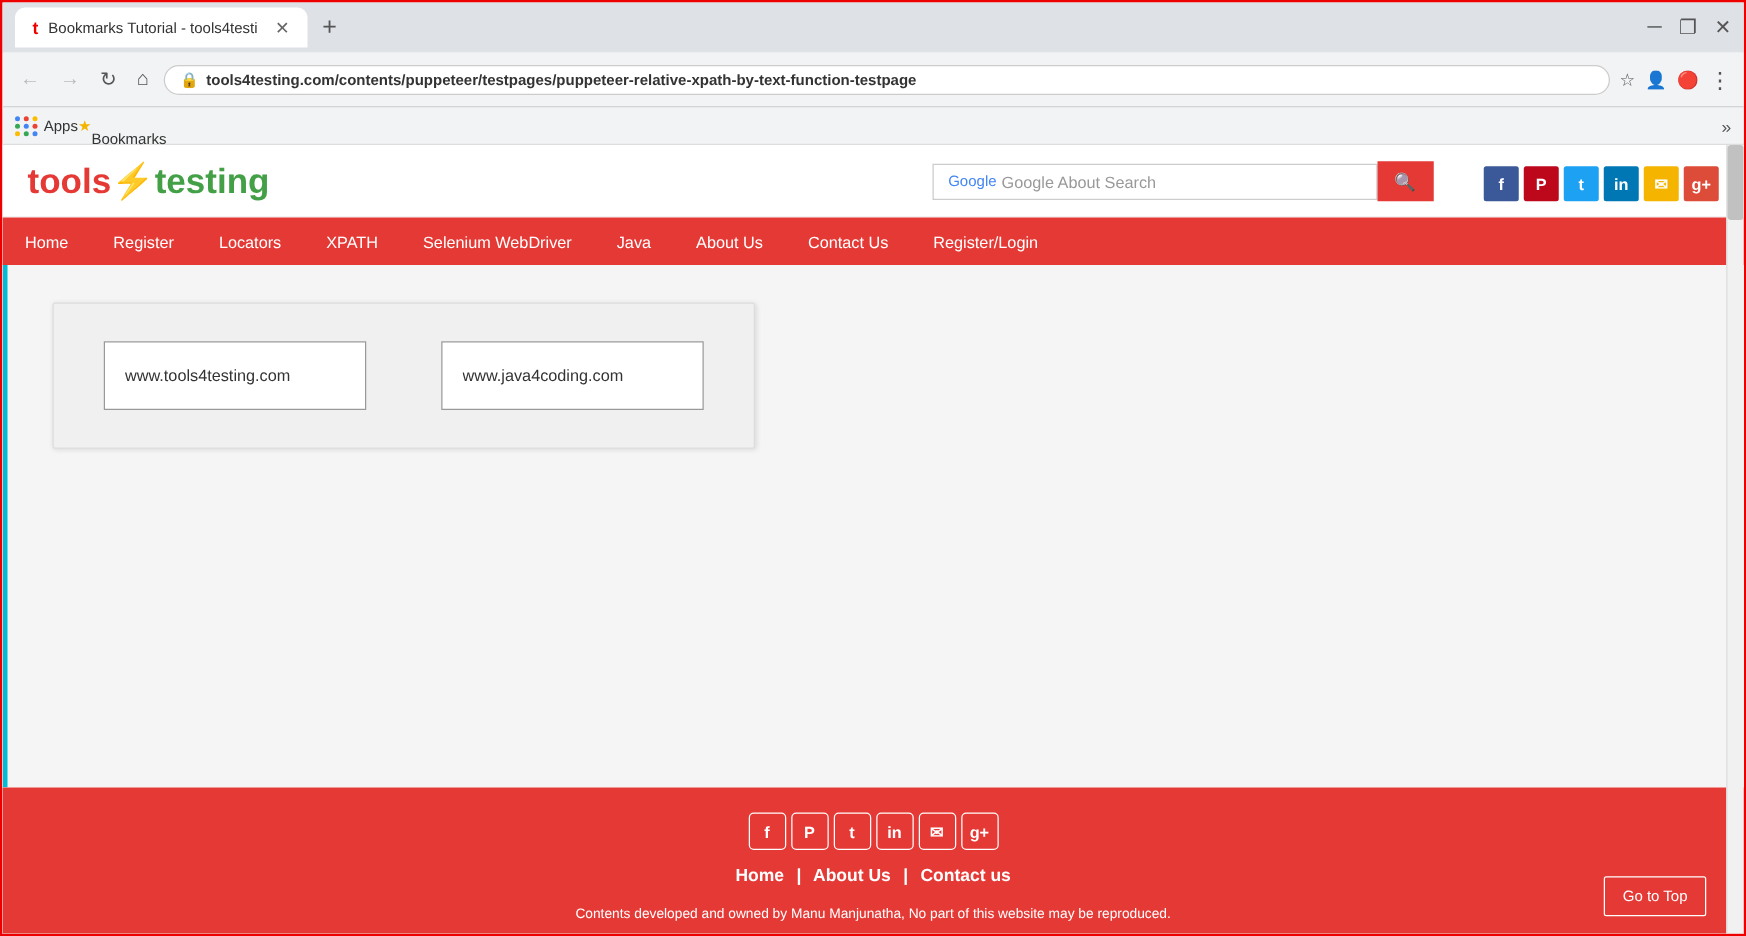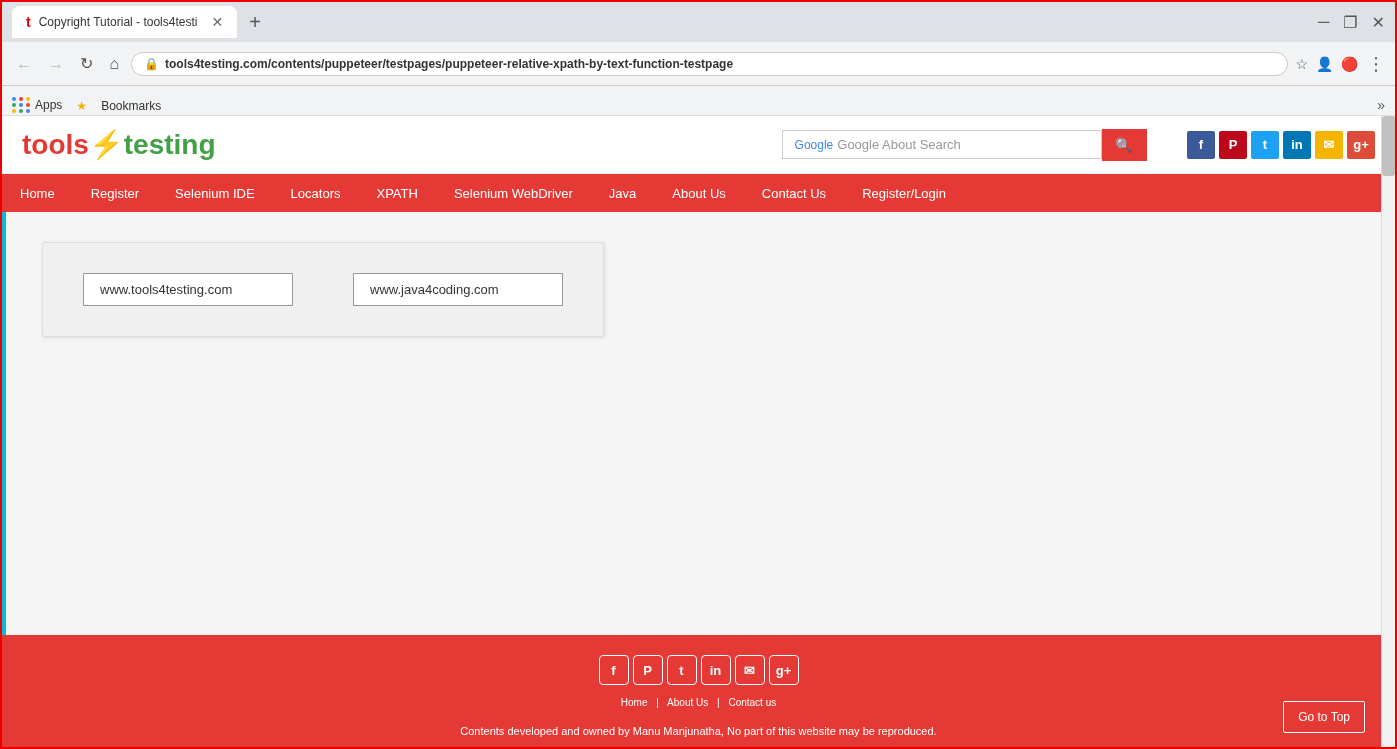--- a/index.html
+++ b/index.html
@@ -107,25 +107,24 @@
     }
     .menu-dots {
       font-size: 18px;
       color: #555;
       cursor: pointer;
     }
 
     
     .bookmarks-bar {
       display: flex;
-      align-items: flex-end;
+      align-items: center;
       background: #f1f3f4;
       padding: 2px 10px;
       height: 30px;
-      gap: 14px;
       border-bottom: 1px solid #ddd;
     }
     .apps-link {
       display: flex;
       align-items: center;
       gap: 4px;
       font-size: 12px;
       color: #333;
       cursor: pointer;
     }
@@ -163,21 +162,21 @@
       overflow: hidden;
       display: flex;
       flex-direction: column;
       background: #fff;
       position: relative;
     }
 
     
     .site-header {
       display: flex;
-      align-items: center;
+      align-items: flex-end;
       padding: 12px 20px;
       background: #fff;
       border-bottom: 1px solid #eee;
       gap: 20px;
     }
     .logo {
       font-size: 28px;
       font-weight: bold;
       text-decoration: none;
     }
@@ -188,21 +187,21 @@
       display: flex;
       align-items: center;
       margin-left: auto;
       gap: 0;
     }
     .search-box {
       display: flex;
       align-items: center;
       border: 1px solid #ccc;
       padding: 6px 12px;
-      width: 320px;
+      width: 356px;
       font-size: 13px;
       color: #999;
       background: #fff;
     }
     .search-google-label { color: #4285f4; font-size: 12px; margin-right: 4px; }
     .search-btn {
       background: #e53935;
       color: #fff;
       border: none;
       padding: 8px 14px;
@@ -277,21 +276,21 @@
       border-radius: 2px;
       padding: 30px 40px;
       display: flex;
       gap: 60px;
       align-items: center;
       margin-left: 20px;
       box-shadow: 1px 1px 4px rgba(0,0,0,0.1);
     }
     .input-field {
       border: 1px solid #999;
-      padding: 8px 16px;
+      padding: 19px 16px;
       font-size: 13px;
       color: #333;
       background: #fff;
       min-width: 160px;
     }
 
     
     .site-footer {
       background: #e53935;
       padding: 20px 0 10px;
@@ -311,23 +310,24 @@
       align-items: center;
       justify-content: center;
       color: #fff;
       font-size: 13px;
       font-weight: bold;
       border: 1.5px solid #fff;
       border-radius: 4px;
       cursor: pointer;
     }
     .footer-links {
-      font-size: 10px;
+      font-size: 14px;
       color: #fff;
       margin-bottom: 10px;
+      font-weight: bold;
     }
     .footer-links a {
       color: #fff;
       text-decoration: none;
     }
     .footer-links span { margin: 0 6px; }
     .footer-copy {
       font-size: 11px;
       color: #fff;
       margin-bottom: 4px;
@@ -375,21 +375,21 @@
   </style>
 </head>
 <body>
 
 <div class="browser-window">
 
   <div class="title-bar">
     <div class="tab-area">
       <div class="tab">
         <span class="tab-favicon">t</span>
-        <span>Copyright Tutorial - tools4testi</span>
+        <span>Bookmarks Tutorial - tools4testi</span>
         <span class="tab-close">✕</span>
       </div>
       <span class="tab-new">+</span>
     </div>
     <div class="window-controls">
       <span class="win-btn">─</span>
       <span class="win-btn">❐</span>
       <span class="win-btn">✕</span>
     </div>
   </div>
@@ -450,21 +450,20 @@
         <div class="social-icon si-tw">t</div>
         <div class="social-icon si-li">in</div>
         <div class="social-icon si-em">✉</div>
         <div class="social-icon si-gp">g+</div>
       </div>
     </div>
 
     <div class="nav-menu">
       <div class="nav-item">Home</div>
       <div class="nav-item">Register</div>
-      <div class="nav-item">Selenium IDE</div>
       <div class="nav-item">Locators</div>
       <div class="nav-item">XPATH</div>
       <div class="nav-item">Selenium WebDriver</div>
       <div class="nav-item">Java</div>
       <div class="nav-item">About Us</div>
       <div class="nav-item">Contact Us</div>
       <div class="nav-item">Register/Login</div>
     </div>
 
     <div class="main-content">

